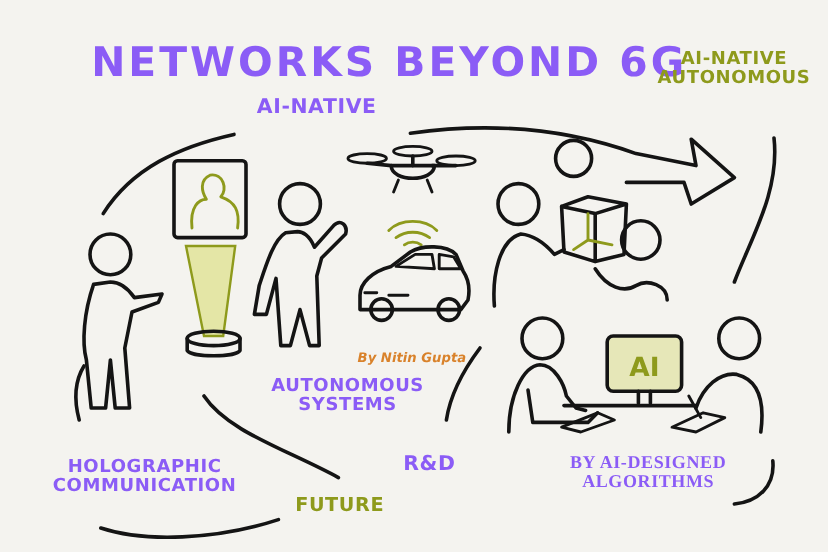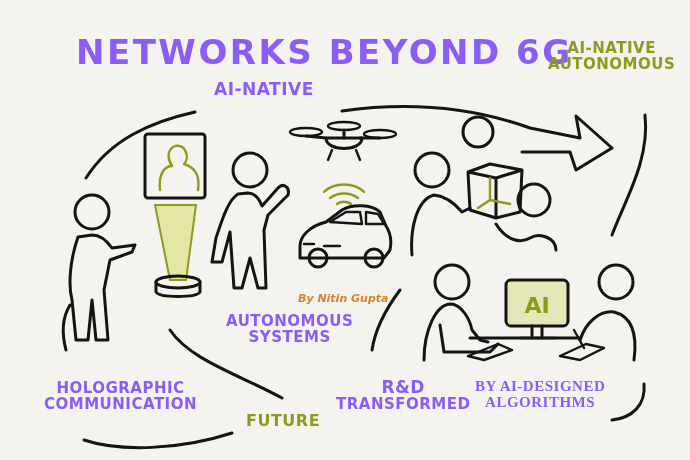--- a/index.html
+++ b/index.html
@@ -132,19 +132,18 @@
 
 <div class="lbl" style="left:44px; top:380px; font-size:15px;">
   <div>HOLOGRAPHIC</div>
   <div>COMMUNICATION</div>
 </div>
 
 <div class="lbl accent" style="left:246px; top:412px; font-size:16px;">FUTURE</div>
 
 <div class="lbl" style="left:336px; top:378px; font-size:15px;">
   <div style="font-size:17px;">R&amp;D</div>
-  <div>TRANSFORMED</div>
 </div>
 
 <div class="lbl" style="left:475px; top:378px; font-size:15px;font-family:Liberation Serif, serif;">
   <div>BY AI-DESIGNED</div>
   <div>ALGORITHMS</div>
 </div>
 
 </body></html>

